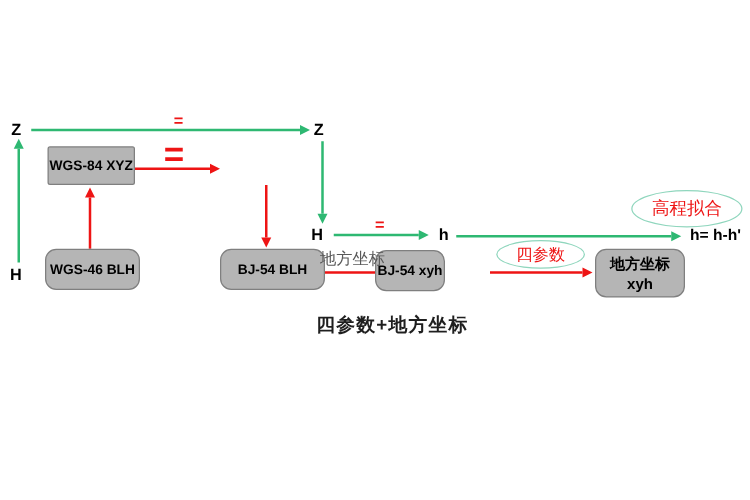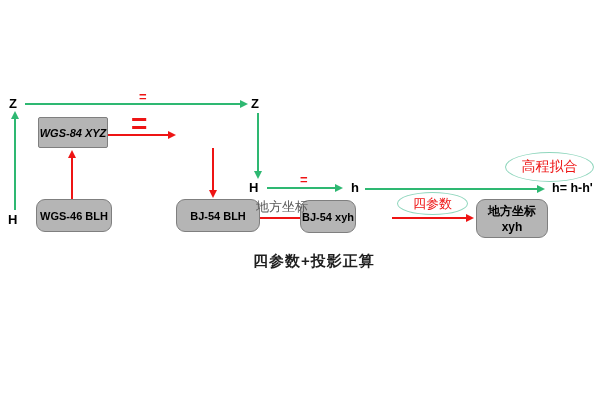--- a/index.html
+++ b/index.html
@@ -89,21 +89,21 @@
   <span class="axis" style="left:251px;top:97px;">Z</span>
   <span class="axis" style="left:8px;top:213px;">H</span>
   <span class="axis" style="left:249px;top:181px;">H</span>
   <span class="axis" style="left:351px;top:181px;">h</span>
   <span class="result" style="left:552px;top:182px;">h= h-h'</span>
 
   <span class="eq-small" style="left:139px;top:90px;">=</span>
   <span class="eq-small" style="left:300px;top:173px;">=</span>
   <span class="eq-bold" style="left:131px;top:110px;">=</span>
 
-  <div class="box sq" style="left:38px;top:117px;width:70px;height:31px;font-style:italic;">
+  <div class="box sq" style="left:38px;top:117px;width:70px;height:31px;">
     <span>WGS-84 XYZ</span>
   </div>
   <div class="box rd" style="left:36px;top:199px;width:76px;height:33px;">
     <span>WGS-46 BLH</span>
   </div>
   <div class="box rd" style="left:176px;top:199px;width:84px;height:33px;">
     <span>BJ-54 BLH</span>
   </div>
   <div class="box rd" style="left:300px;top:200px;width:56px;height:33px;">
     <span>BJ-54 xyh</span>
@@ -114,15 +114,15 @@
   </div>
 
   <span class="lbl-proj" style="left:256px;top:200px;">地方坐标</span>
   <div class="ellipse" style="left:505px;top:152px;width:89px;height:30px;font-size:14px;">
     <span>高程拟合</span>
   </div>
   <div class="ellipse" style="left:397px;top:192px;width:71px;height:23px;font-size:13px;">
     <span>四参数</span>
   </div>
 
-  <span class="caption" style="left:253px;top:253px;">四参数+投影正算</span>
+  <span class="caption" style="left:253px;top:253px;">四参数+地方坐标</span>
 
 </div>
 
 </body></html>

